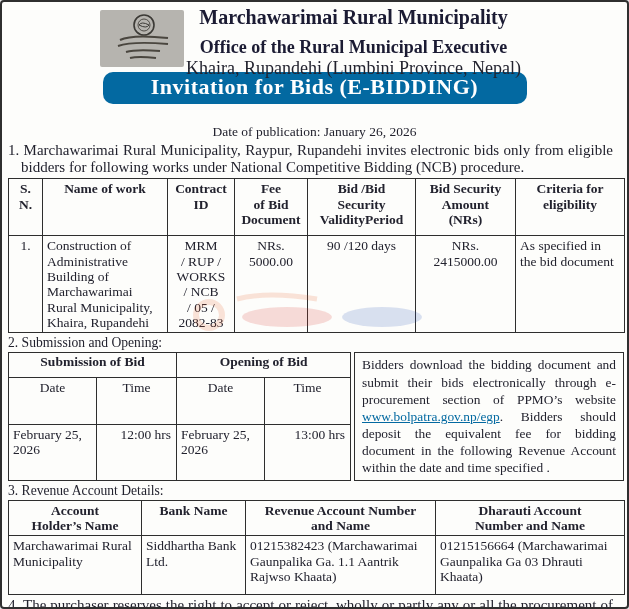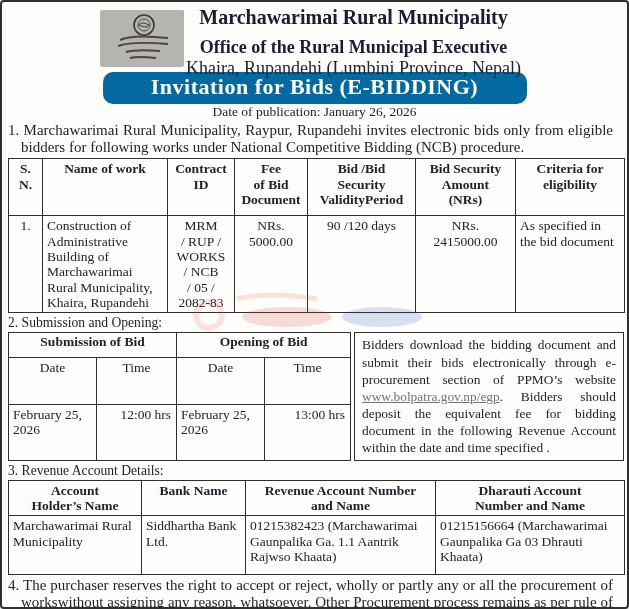--- a/index.html
+++ b/index.html
@@ -14,21 +14,21 @@
   .logo{position:absolute;left:92px;top:3px;width:84px;height:57px;}
   .titles{padding-left:78px;text-align:center;line-height:1.05;}
   .t1{font-size:20px;font-weight:bold;color:#1b1b33;margin-top:2px;}
   .t2{font-size:18px;font-weight:bold;color:#1b1b33;margin-top:10px;}
   .t3{font-size:18px;color:#22222e;margin-top:2px;}
   .banner{
     width:424px;margin:3px auto 0 auto;background:#0369a1;color:#ffffff;
     border-radius:10px;text-align:center;font-size:22px;font-weight:bold;
     padding:2px 0 4px 0;letter-spacing:0.5px;
   }
-  .pubdate{text-align:center;font-size:13.5px;margin-top:0;}
+  .pubdate{text-align:center;font-size:13.5px;margin-top:20px;}
   p.body{font-size:15px;line-height:1.14;margin:2px 8px 2px 0;}
   .hang{padding-left:13px;text-indent:-13px;}
   .just{text-align:justify;}
   
   table{border-collapse:collapse;table-layout:fixed;margin:1px auto 0 auto;}
   th,td{border:1.6px solid #2e2e2e;padding:2px 4px;font-size:13.5px;line-height:1.14;
         vertical-align:top;overflow:hidden;}
   th{font-weight:bold;text-align:center;}
   .pre{white-space:pre-line;}
   .bidtbl{width:616px;}
@@ -43,21 +43,21 @@
   .subtbl .sub{height:36px;}
   .subtbl td{height:44px;}
   .tr-right{text-align:right;padding-right:5px;}
   .notice{
     flex:1;margin-left:3px;border:1.8px solid #2e2e2e;padding:3px 7px;
     font-size:13.4px;line-height:1.28;text-align:justify;
   }
   .revtbl{width:616px;}
   .revtbl th{height:30px;}
   .revtbl td{height:54px;}
-  .link{color:#737373;text-decoration:underline;cursor:pointer;}
+  .link{color:#0369a1;text-decoration:underline;cursor:pointer;}
   .note{margin:1px 0 1px 0;}
   .wm{position:absolute;left:175px;top:285px;opacity:0.17;pointer-events:none;}
 </style>
 </head>
 <body>
 
 <div class="page">
   <div class="inner">
 
     <div class="header">

